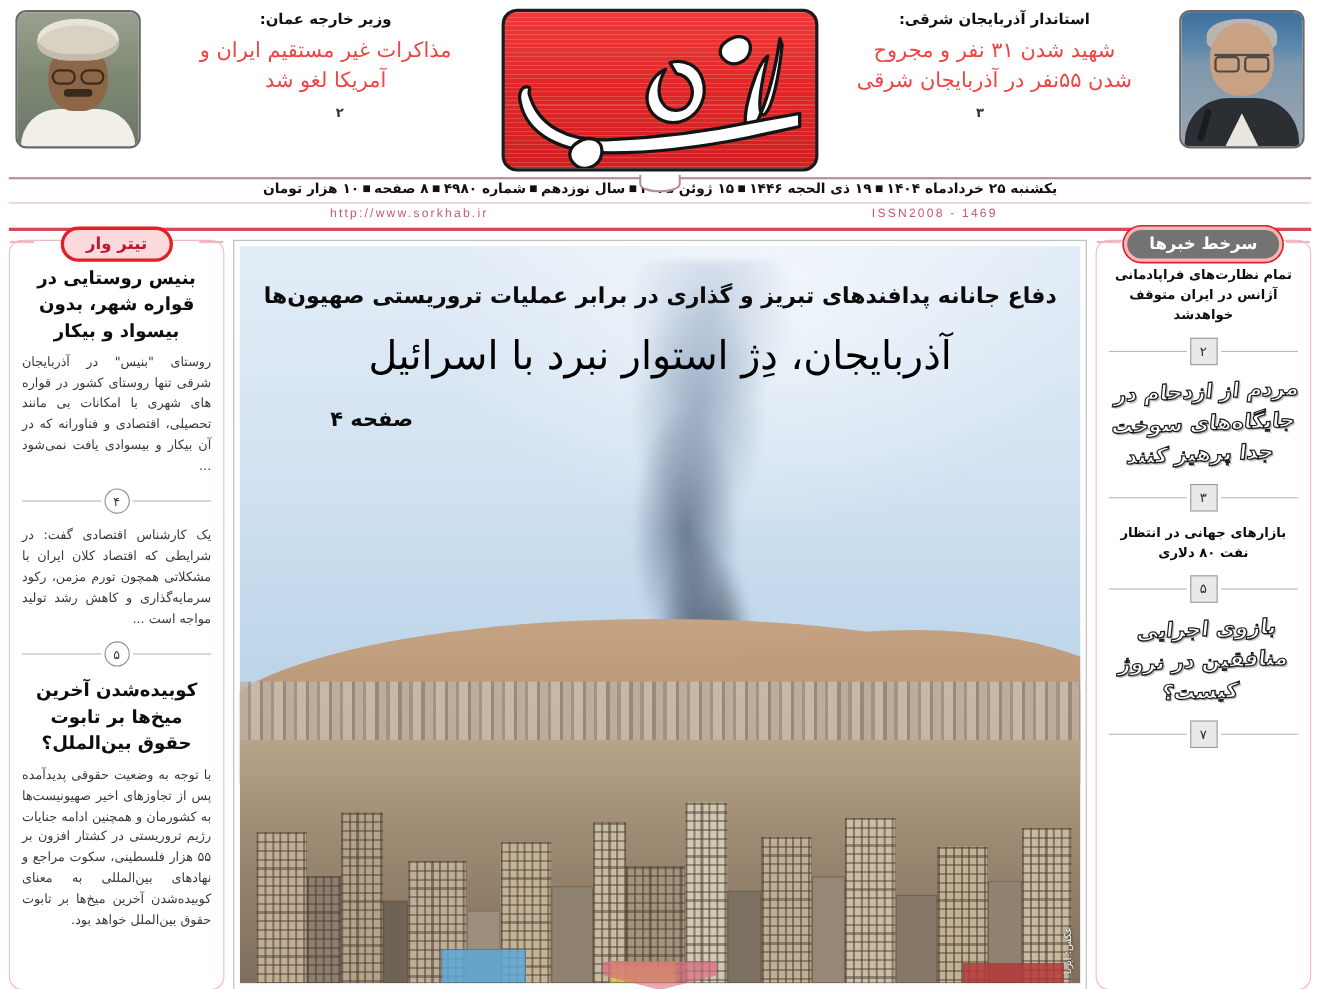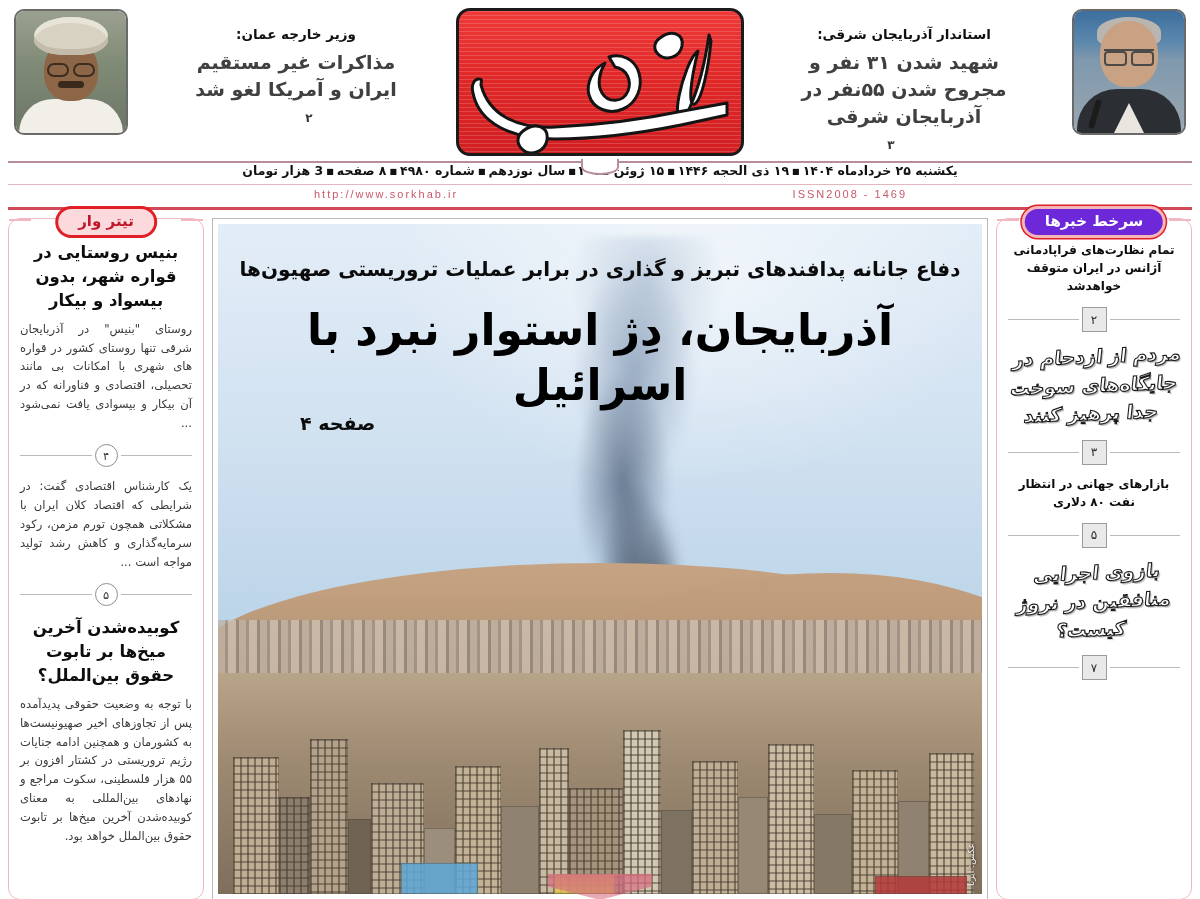--- a/index.html
+++ b/index.html
@@ -169,36 +169,36 @@
     bottom: 0; left: 50%;
     transform: translateX(-50%);
     width: 104px; height: 34px;
     background: #f2efe9;
     border-radius: 36px 36px 0 0;
   }
 
   .head-text {
     flex: 0 0 auto;
     width: 252px;
-    padding-top: 26px;
+    padding-top: 10px;
     text-align: center;
     direction: rtl;
   }
   .head-kicker {
     font-size: 13.5px;
     font-weight: bold;
     color: #111;
     margin-bottom: 7px;
     letter-spacing: -0.2px;
   }
   .head-title {
     font-size: 19px;
-    font-weight: bold;
+    font-weight: normal;
     line-height: 1.42;
-    color: #404040;
+    color: #ef4444;
     letter-spacing: -0.3px;
   }
   .head-page {
     font-size: 12px;
     font-weight: bold;
     color: #333;
     margin-top: 8px;
   }
   #head-left .head-page { text-align: center; padding-right: 26px;}
   #head-right .head-page { text-align: center; padding-left: 26px;}
@@ -258,21 +258,21 @@
   }
   .urlline .u-left, .urlline .u-right {
     position: absolute;
     top: 3px;
     font-size: 11px;
     color: #c75a6a;
     font-family: "Liberation Sans", sans-serif;
     letter-spacing: 2px;
     direction: ltr;
   }
-  .urlline .u-left { left: 306px; }
+  .urlline .u-left { left: 292px; }
   .urlline .u-right { right: 285px; }
 
   
   .body-row {
     display: flex;
     flex-direction: row;
     padding: 8px 8px 0 8px;
     height: 690px;
     box-sizing: border-box;
     gap: 8px;
@@ -296,21 +296,21 @@
     left: 50%;
     transform: translateX(-50%);
     padding: 3px 20px 4px 20px;
     border-radius: 20px;
     font-size: 15px;
     font-weight: bold;
     white-space: nowrap;
     line-height: 1.25;
   }
   .badge-solid {
-    background: #6d28d9;
+    background: #737373;
     border: 3px solid #f4b6b6;
     color: #ffffff;
     box-shadow: 0 0 0 1.5px #e01f26;
   }
   .badge-light {
     background: #fbd9dd;
     border: 3px solid #e01f26;
     color: #c0172a;
   }
   .badge-rule {
@@ -527,28 +527,29 @@
   .ov-kicker {
     font-size: 20px;
     font-weight: bold;
     color: #0b0b0b;
     letter-spacing: -0.4px;
     line-height: 1.3;
     margin-bottom: 20px;
     text-align: center;
   }
   .ov-title {
-    font-size: 44px;
-    font-weight: bold;
+    font-size: 36px;
+    font-weight: normal;
     color: #000;
     letter-spacing: -1.2px;
     line-height: 1.25;
     text-align: center;
   }
   .ov-page {
+    margin-top: 24px;
     font-size: 19px;
     font-weight: bold;
     color: #0b0b0b;
     text-align: left;
     padding-left: 62px;
   }
 
   
   .bottom-tab {
     position: absolute;
@@ -626,21 +627,21 @@
       <div class="hair"></div>
       <div class="head"></div>
       <div class="glasses"></div>
     </div>
   </div>
 
   <div class="dateline-wrap">
     <div class="dateline-rule"></div>
     <div class="nameplate-notch"></div>
     <div class="dateline">
-      <span>یکشنبه ۲۵ خردادماه ۱۴۰۴</span><span class="sep">■</span><span>۱۹ ذی الحجه ۱۴۴۶</span><span class="sep">■</span><span>۱۵ ژوئن ۲۰۲۵</span><span class="sep">■</span><span>سال نوزدهم</span><span class="sep">■</span><span>شماره ۴۹۸۰</span><span class="sep">■</span><span>۸ صفحه</span><span class="sep">■</span><span>3 هزار تومان</span>
+      <span>یکشنبه ۲۵ خردادماه ۱۴۰۴</span><span class="sep">■</span><span>۱۹ ذی الحجه ۱۴۴۶</span><span class="sep">■</span><span>۱۵ ژوئن ۲۰۲۵</span><span class="sep">■</span><span>سال نوزدهم</span><span class="sep">■</span><span>شماره ۴۹۸۰</span><span class="sep">■</span><span>۸ صفحه</span><span class="sep">■</span><span>۱۰ هزار تومان</span>
     </div>
   </div>
 
   <div class="urlline">
     <div class="u-left">http://www.sorkhab.ir</div>
     <div class="u-right">ISSN2008 - 1469</div>
   </div>
 
   <div class="body-row">
 

